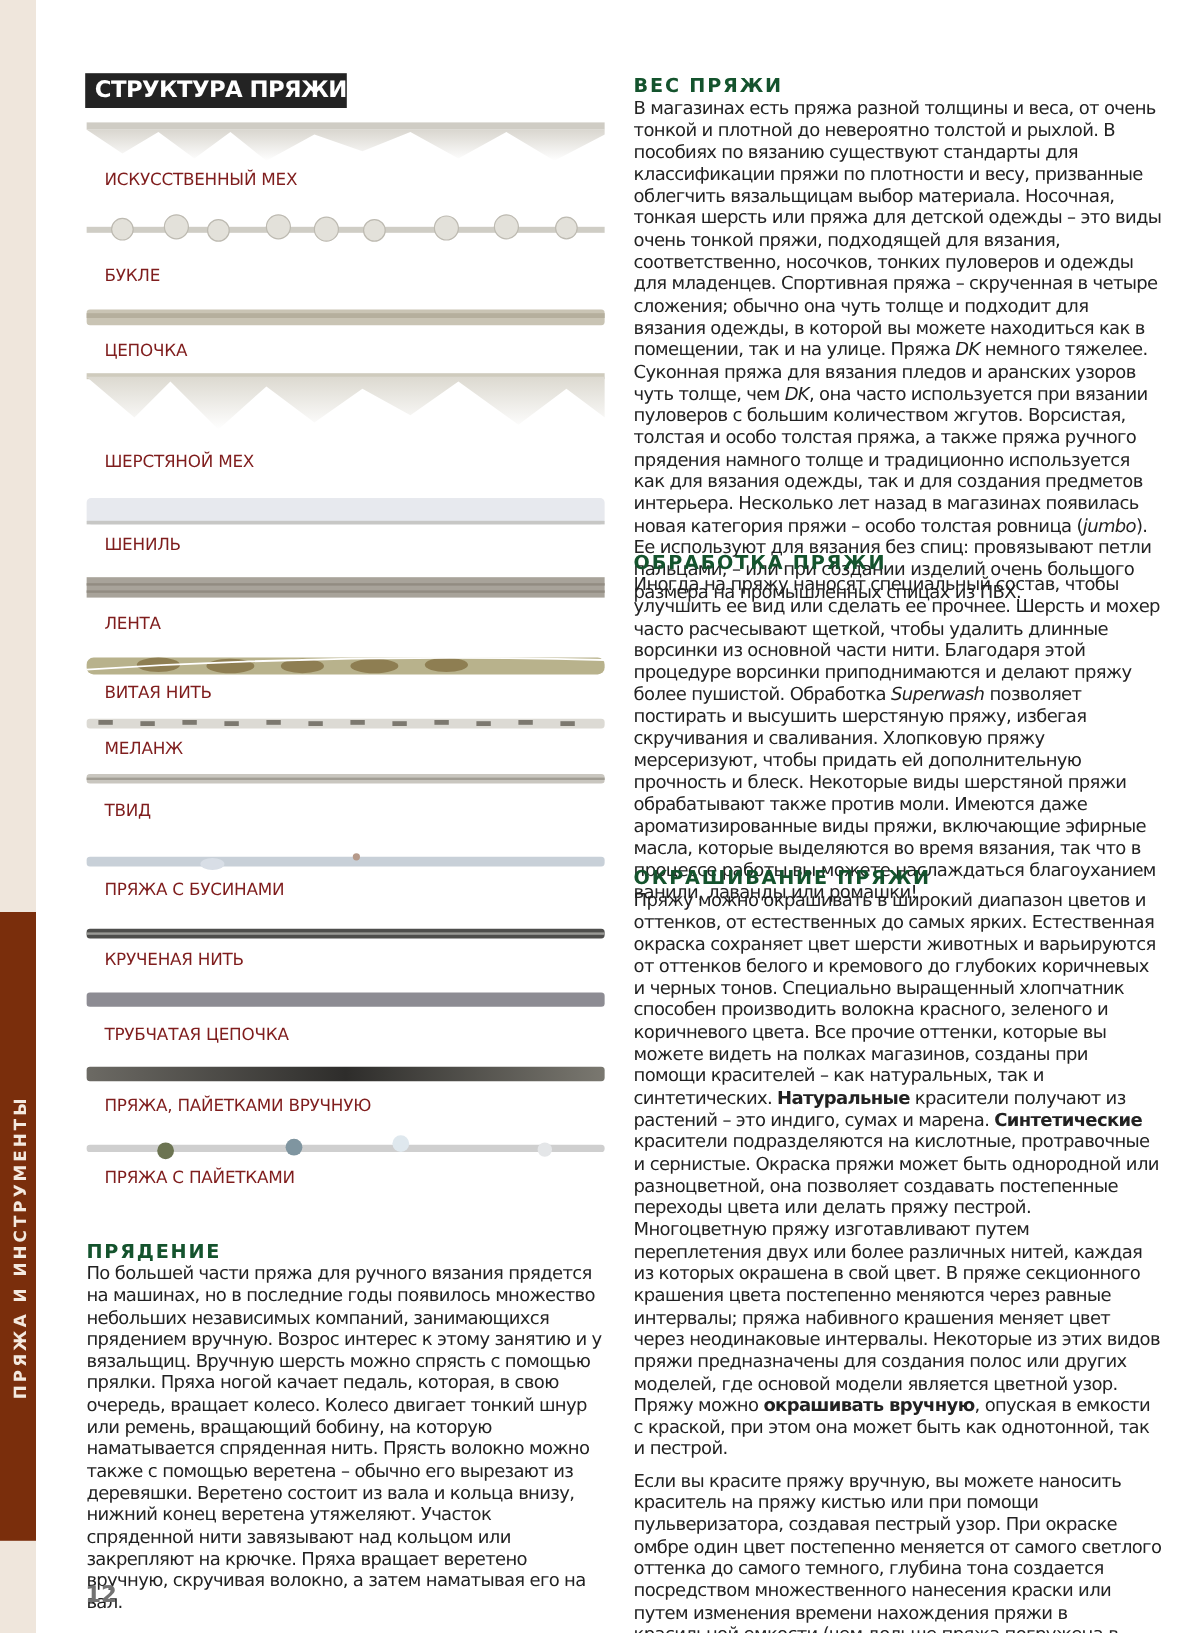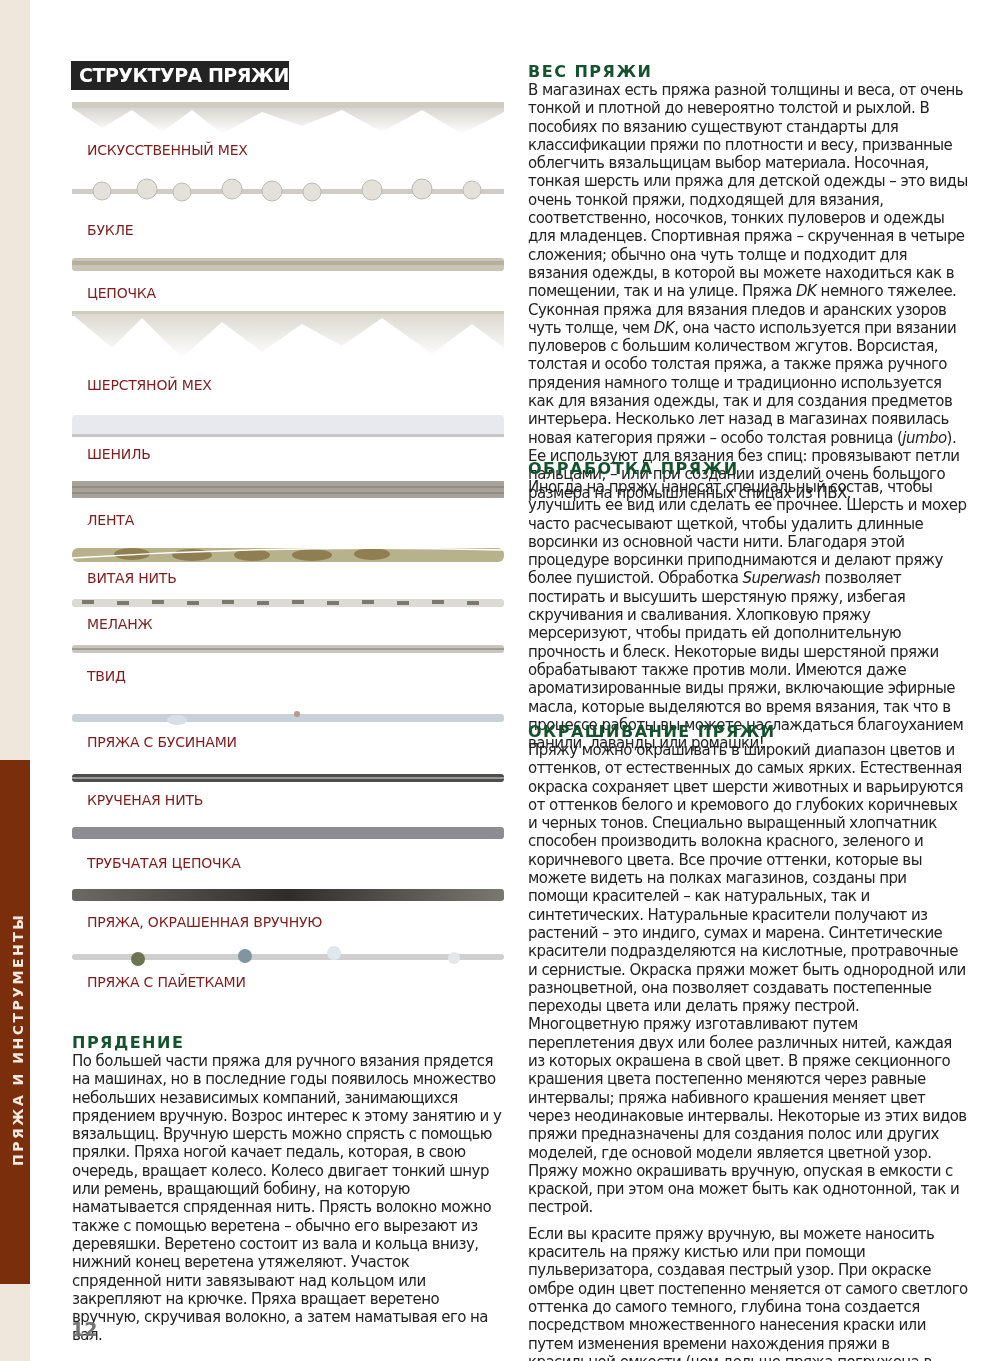--- a/index.html
+++ b/index.html
@@ -44,21 +44,21 @@
     background: #232323; color: #fff; font-weight: bold; font-size: 19px;
     line-height: 29px; padding-left: 5px; box-sizing: border-box;
     font-family: "DejaVu Sans", sans-serif; letter-spacing: -0.5px; text-align: right;
   }
   .yarn { position: absolute; left: 72px; width: 432px; }
   .yarn-label {
     position: absolute; left: 87px; font-size: 14px; color: #7f1d1d;
     font-family: "DejaVu Sans", sans-serif; letter-spacing: -0.2px;
   }
   .col-text { font-family: "DejaVu Sans", sans-serif; font-size: 15px; line-height: 18.3px; letter-spacing: -0.55px; color: #222; }
-  .col-text b { font-weight: normal; }
+  .col-text b { font-weight: bold; }
   .col-text i { font-style: italic; }
   h2 {
     margin: 0; font-family: "DejaVu Sans", sans-serif; font-weight: bold;
     font-size: 16px; letter-spacing: 1.5px; color: #14532d;
   }
   .right-col { position: absolute; left: 528px; width: 440px; }
   .left-col { position: absolute; left: 72px; width: 430px; }
   .page-number {
     position: absolute; left: 71px; top: 1318px; font-size: 19px; font-weight: bold;
     font-family: "DejaVu Sans", sans-serif; color: #737373;
@@ -196,21 +196,21 @@
 <svg class="yarn" style="top:887px;height:16px" viewBox="0 0 432 16" preserveAspectRatio="none">
   <defs>
       <linearGradient id="hd" x1="0" y1="0" x2="1" y2="0">
         <stop offset="0" stop-color="#6c6a64"></stop>
         <stop offset="0.5" stop-color="#2e2d2b"></stop>
         <stop offset="1" stop-color="#7a7870"></stop>
       </linearGradient>
     </defs>
   <rect x="0" y="2" width="432" height="12" rx="3" fill="url(#hd)"></rect>
 </svg>
-<div class="yarn-label" style="top:914px">ПРЯЖА, ОКРАШЕННАЯ ВРУЧНУЮ</div>
+<div class="yarn-label" style="top:914px">ПРЯЖА, ПАЙЕТКАМИ ВРУЧНУЮ</div>
 
 <svg class="yarn" style="top:941px;height:26px" viewBox="0 0 432 26" preserveAspectRatio="none">
   <rect x="0" y="13" width="432" height="6" rx="3" fill="#cfcfcf"></rect>
   <circle cx="66" cy="18" r="7" fill="#6c7452"></circle>
   <circle cx="173" cy="15" r="7" fill="#7f95a0"></circle>
   <circle cx="262" cy="12" r="7" fill="#dfe8ee"></circle>
   <circle cx="382" cy="17" r="6" fill="#e4e6e8"></circle>
 </svg>
 <div class="yarn-label" style="top:974px">ПРЯЖА С ПАЙЕТКАМИ</div>
 

